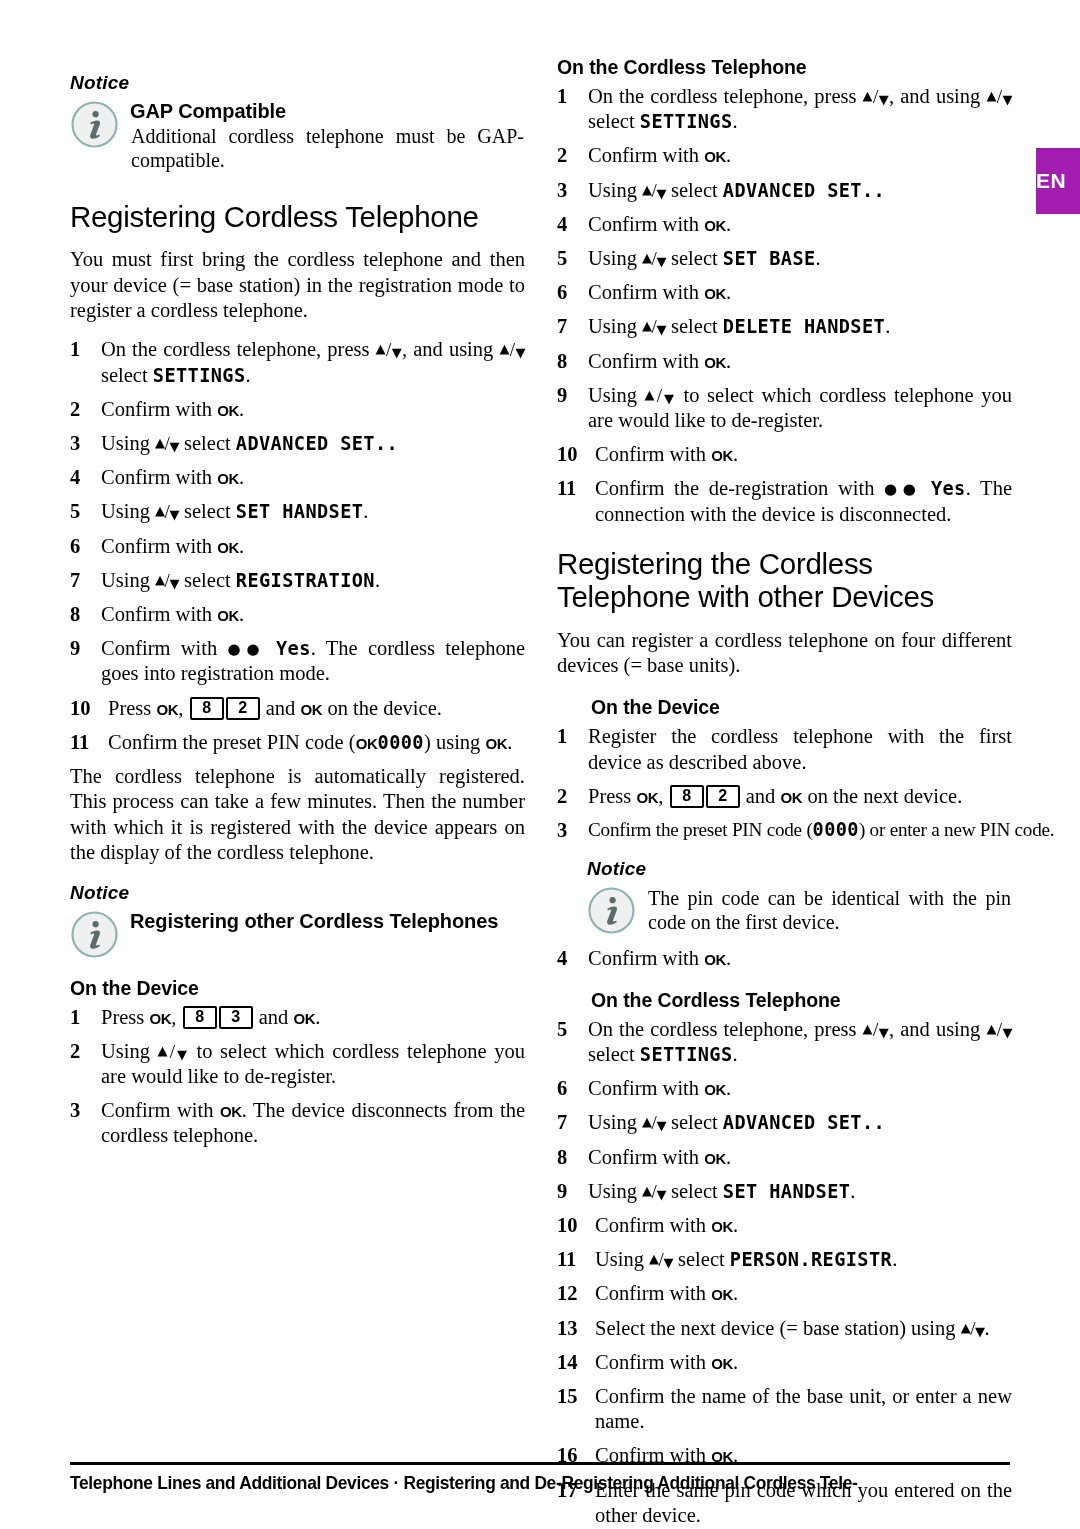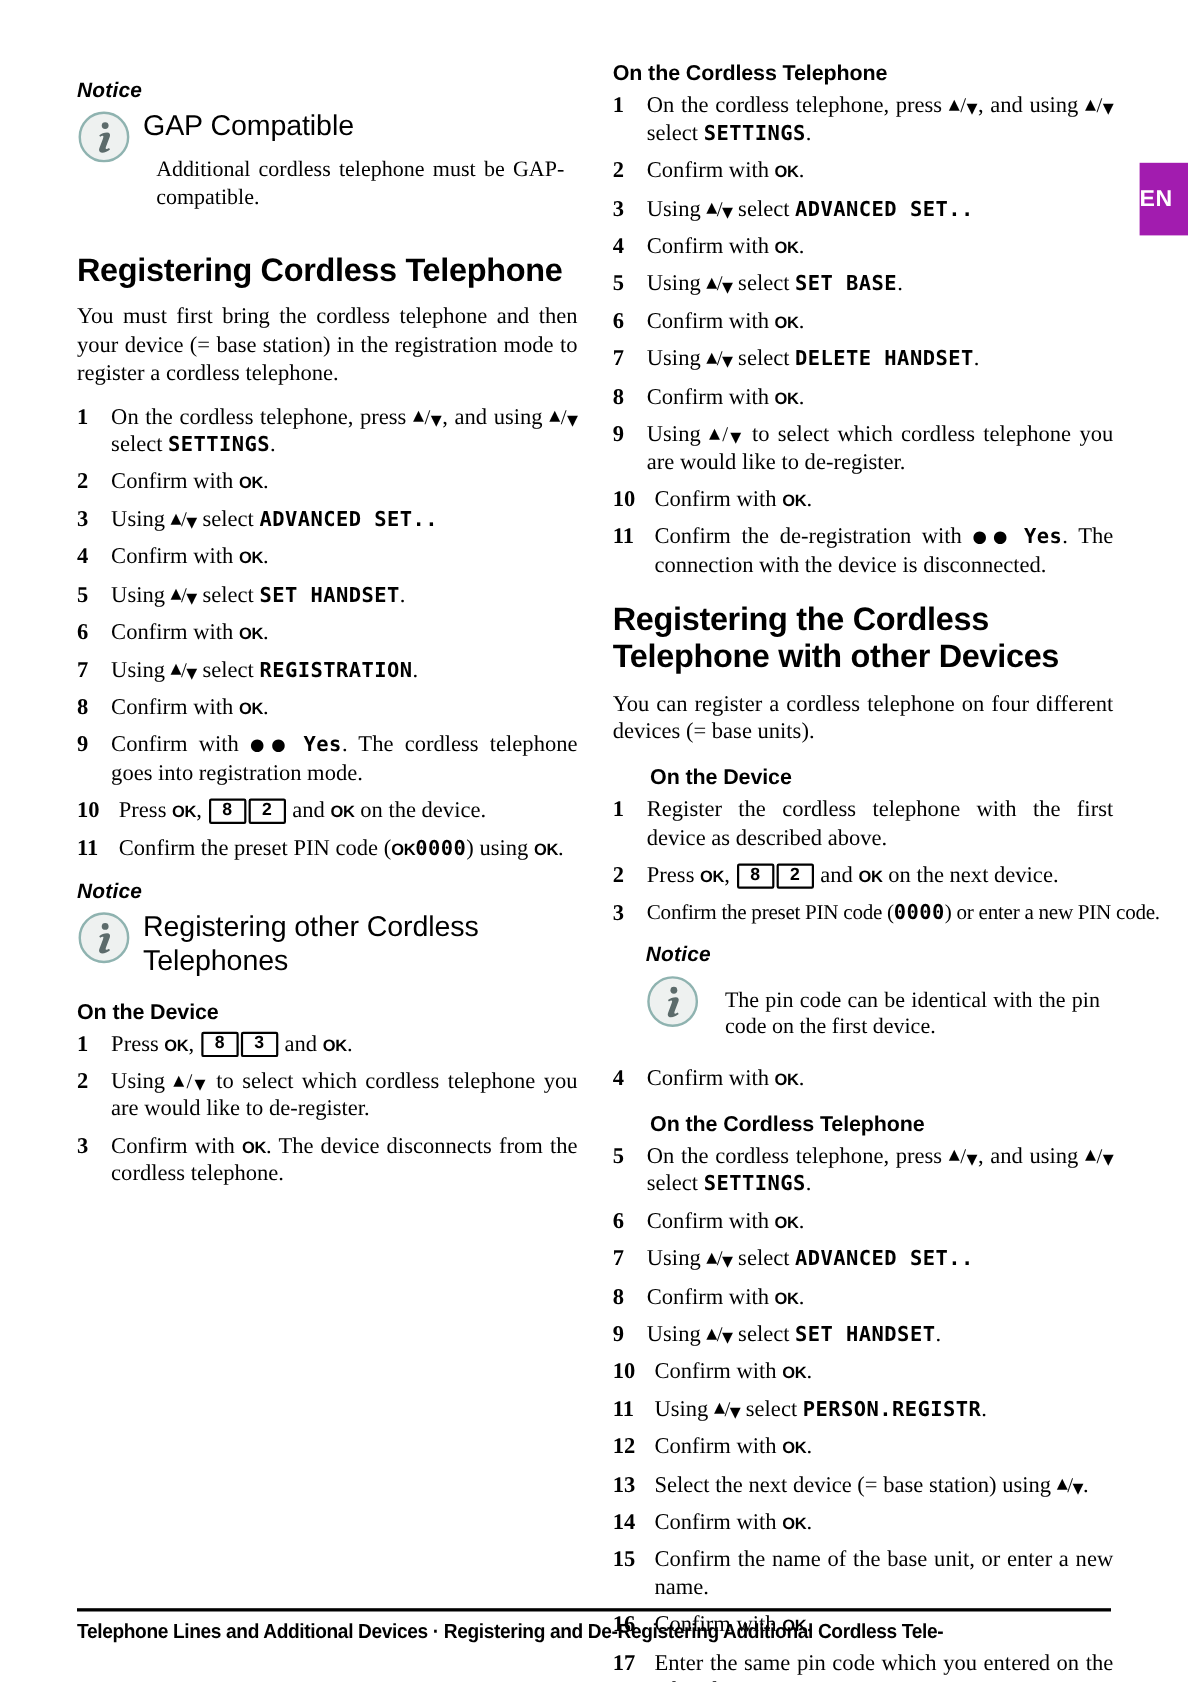--- a/index.html
+++ b/index.html
@@ -53,21 +53,21 @@
     position: absolute;
     top: 0;
     width: 455px;
   }
   .col.left  { left: 0; }
   .col.right { left: 487px; }
 
   
   h1.section {
     font-family: "Liberation Sans", sans-serif;
-    font-weight: bold;
+    font-weight: normal;
     font-size: 29.5px;
     line-height: 1.13;
     margin: 26px 0 14px 0;
     letter-spacing: -0.3px;
   }
   h1.section.tight-top { margin-top: 20px; }
 
   h2.subhead {
     font-family: "Liberation Sans", sans-serif;
     font-weight: bold;
@@ -104,30 +104,30 @@
   .info-icon {
     flex: 0 0 auto;
     width: 49px;
     height: 49px;
     margin-right: 11px;
     margin-top: 2px;
   }
   .notice-text { flex: 1 1 auto; padding-top: 1px; }
   .notice-title {
     font-family: "Liberation Sans", sans-serif;
-    font-weight: normal;
-    font-size: 26px;
+    font-weight: bold;
+    font-size: 20px;
     line-height: 1.2;
     margin: 0 0 1px 0;
     letter-spacing: -0.1px;
   }
   .notice-para {
     font-size: 20px;
     line-height: 1.22;
-    margin: 12px;
+    margin: 1px;
     text-align: justify;
   }
 
   
   ol.steps {
     list-style: none;
     margin: 0 0 6px 0;
     padding: 0;
   }
   ol.steps li {
@@ -302,20 +302,21 @@
           <li class="wide-num">
             <span class="num">10</span>
             <span class="txt">Press <span class="ok">OK</span>, <span class="keycap">8</span><span class="keycap">2</span> and <span class="ok">OK</span> on the device.</span>
           </li>
           <li class="wide-num">
             <span class="num">11</span>
             <span class="txt">Confirm the preset PIN code (<span class="ok">OK</span><span class="lcd">0000</span>) using <span class="ok">OK</span>.</span>
           </li>
         </ol>
 
+      <p class="body">The cordless telephone is automatically registered. This process can take a few minutes. Then the number with which it is registered with the device appears on the display of the cordless telephone.</p>
 
       <div class="notice">
         <div class="notice-label">Notice</div>
         <div class="notice-body">
           <span class="info-icon">
             <svg viewBox="0 0 49 49" width="49" height="49" aria-hidden="true">
               <circle cx="24.5" cy="24.5" r="22" fill="#eef1f0" stroke="#8fb3b0" stroke-width="2.2"></circle>
               <circle cx="25.6" cy="14.2" r="3.1" fill="#5c6b6b"></circle>
               <path d="M27.4 20.5c-2.6 0-5.5 1.1-7.2 2.6l0.9 1.3c1.1-0.8 2.2-1.2 2.7-0.7 0.4 0.4 0.2 1.2-0.3 2.6l-3.1 8.3c-0.9 2.4 0.1 4.2 2.4 4.2 2.5 0 5.3-1.3 7.2-3l-0.9-1.3c-1.2 0.9-2.3 1.3-2.8 0.8-0.4-0.4-0.2-1.2 0.3-2.6l3.2-8.4c0.8-2.3-0.2-3.8-2.4-3.8z" fill="#5c6b6b"></path>
             </svg>

